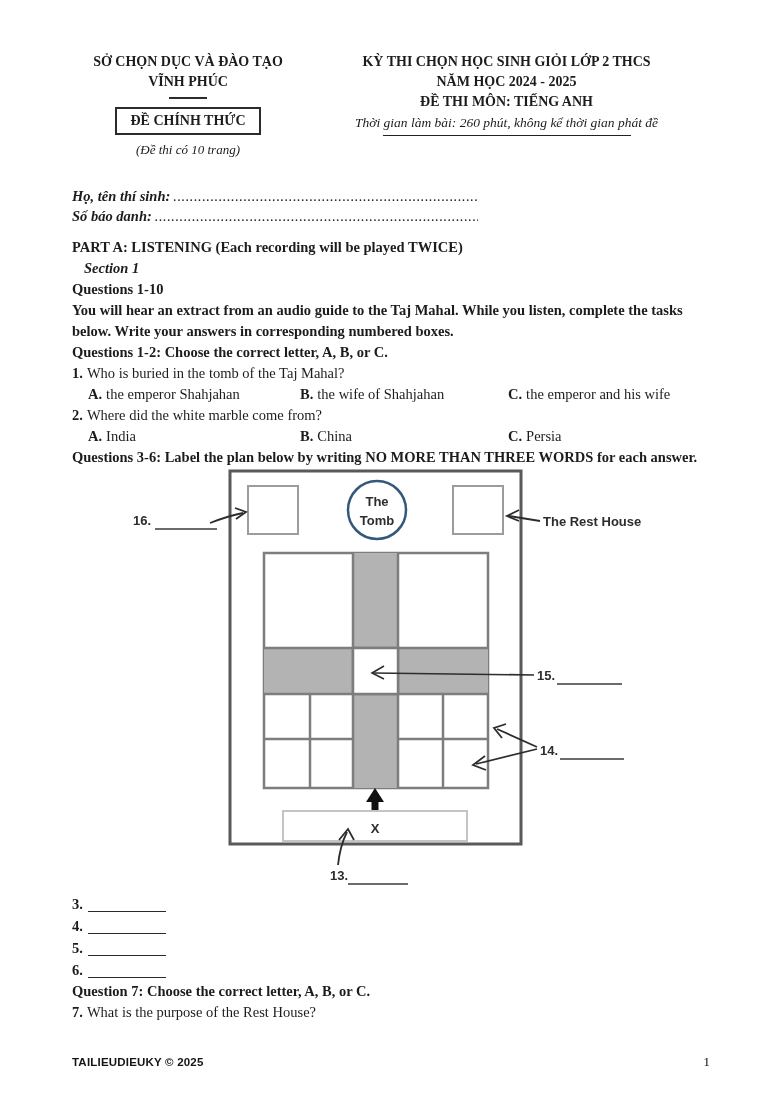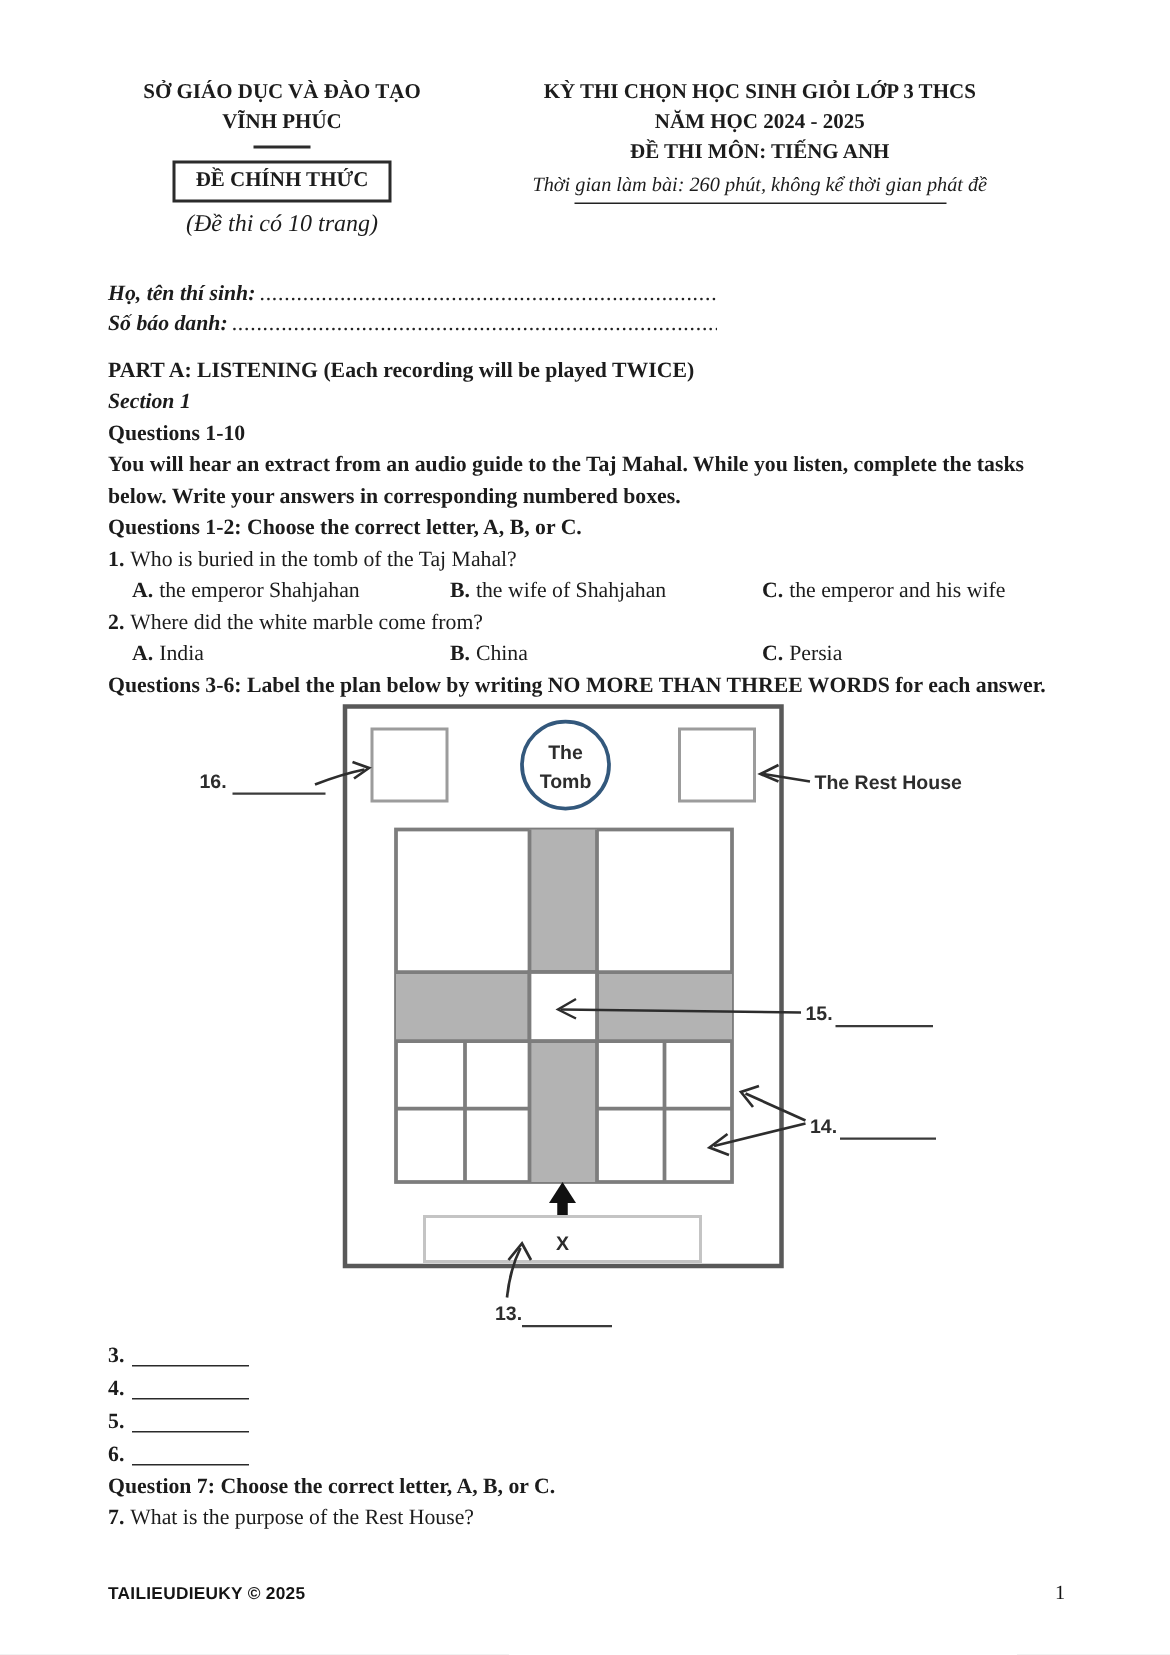--- a/index.html
+++ b/index.html
@@ -14,31 +14,31 @@
     font-size:14.5px;color:#1c1c1c;
     overflow:hidden;
   }
   
   .hdr{display:flex;align-items:flex-start;margin-bottom:26px;}
   .hdr-left{width:232px;text-align:center;}
   .hdr-right{flex:1;text-align:center;}
   .hbold{font-weight:bold;font-size:14px;line-height:20px;white-space:nowrap;}
   .hdr-rule{width:38px;border-top:2px solid #2c2c2c;margin:5px auto 4px auto;}
   .official-box{display:inline-block;border:2px solid #2b2b2b;padding:4px 13px;font-weight:bold;font-size:14px;margin-top:4px;}
-  .pages-note{font-style:italic;font-size:16px;line-height:20px;margin-top:5px;}
+  .pages-note{font-style:italic;font-size:13px;line-height:20px;margin-top:5px;}
   .time-note{font-style:italic;font-size:13.5px;line-height:19px;margin-top:1px;white-space:nowrap;}
   .time-underline{width:248px;border-top:1.8px solid #222;margin:3px auto 0 auto;}
   
   .cand-row{display:flex;width:406px;line-height:20px;}
   .cand-row .lbl{font-weight:bold;white-space:nowrap;margin-right:3px;}
   .cand-row .dots{flex:1;overflow:hidden;white-space:nowrap;letter-spacing:0.5px;color:#222;}
   .candidate{margin-bottom:11px;font-style:italic;}
   
   .b{font-weight:bold;}
-  .bi{font-weight:bold;font-style:italic;}
+  .bi{font-weight:bold;font-style:italic;margin-left:12px;}
   .line{line-height:21px;}
   .qline{line-height:21px;}
   .qline .qnum{font-weight:bold;margin-right:4px;}
   .opts{line-height:21px;padding-left:16px;display:flex;}
   .opts .opt{white-space:nowrap;}
   .opts .opt:nth-child(1){width:212px;}
   .opts .opt:nth-child(2){width:208px;}
   .opts .optl{font-weight:bold;margin-right:4px;}
   
   .plan-wrap{margin-left:38px;line-height:0;}
@@ -52,32 +52,32 @@
   .brand{font-family:"Liberation Sans","DejaVu Sans",sans-serif;font-weight:bold;font-size:11.5px;letter-spacing:0.2px;color:#141414;}
   .pageno{font-size:13.5px;color:#141414;}
 </style>
 </head>
 <body>
 
 <div class="page">
 
   <div class="hdr">
     <div class="hdr-left">
-      <div class="hbold">SỞ GIÁO DỤC VÀ ĐÀO TẠO</div>
+      <div class="hbold">SỞ CHỌN DỤC VÀ ĐÀO TẠO</div>
       <div class="hbold">VĨNH PHÚC</div>
       <div class="hdr-rule"></div>
       <div>
         <div class="official-box">
           <span>ĐỀ CHÍNH THỨC</span>
         </div>
       </div>
       <div class="pages-note">(Đề thi có 10 trang)</div>
     </div>
     <div class="hdr-right">
-      <div class="hbold">KỲ THI CHỌN HỌC SINH GIỎI LỚP 3 THCS</div>
+      <div class="hbold">KỲ THI CHỌN HỌC SINH GIỎI LỚP 2 THCS</div>
       <div class="hbold">NĂM HỌC 2024 - 2025</div>
       <div class="hbold">ĐỀ THI MÔN: TIẾNG ANH</div>
       <div class="time-note">Thời gian làm bài: 260 phút, không kể thời gian phát đề</div>
       <div class="time-underline"></div>
     </div>
   </div>
 
   <div class="candidate">
     <div class="cand-row">
       <span class="lbl">Họ, tên thí sinh:</span>

